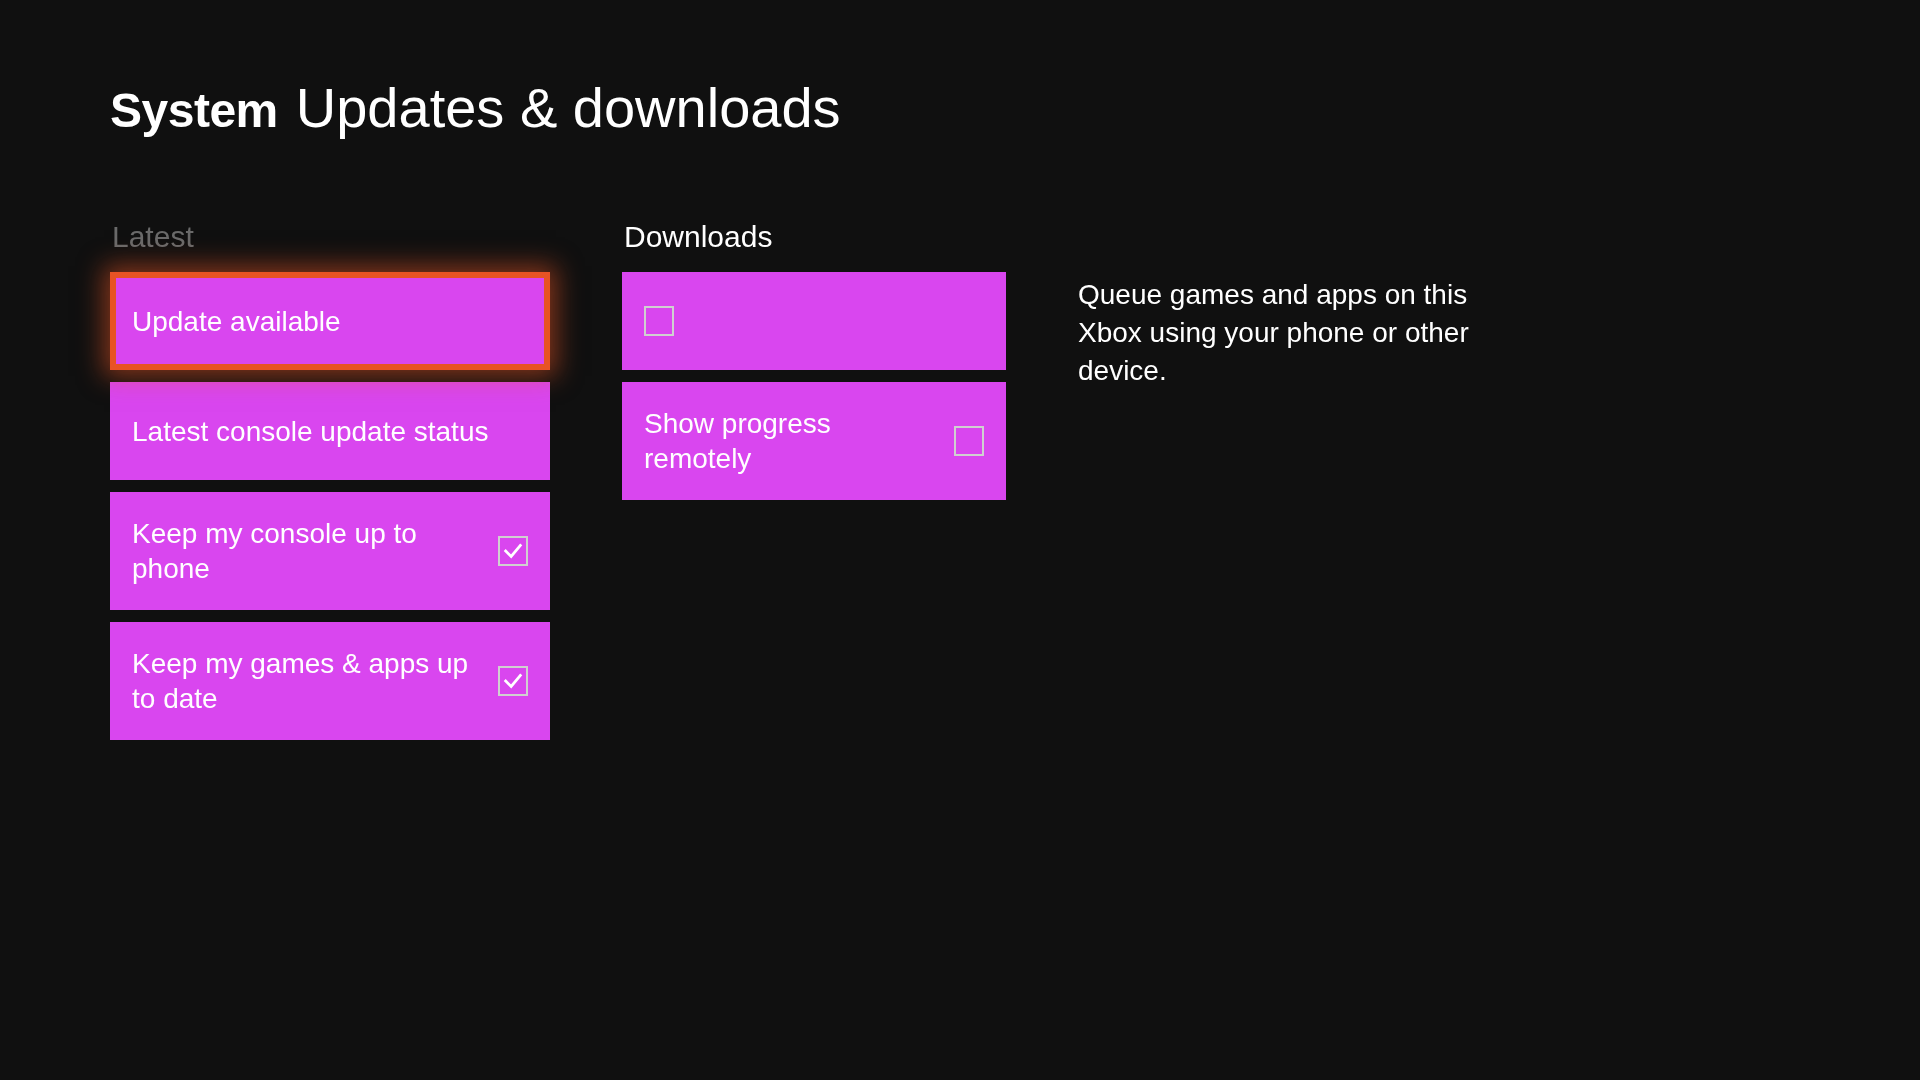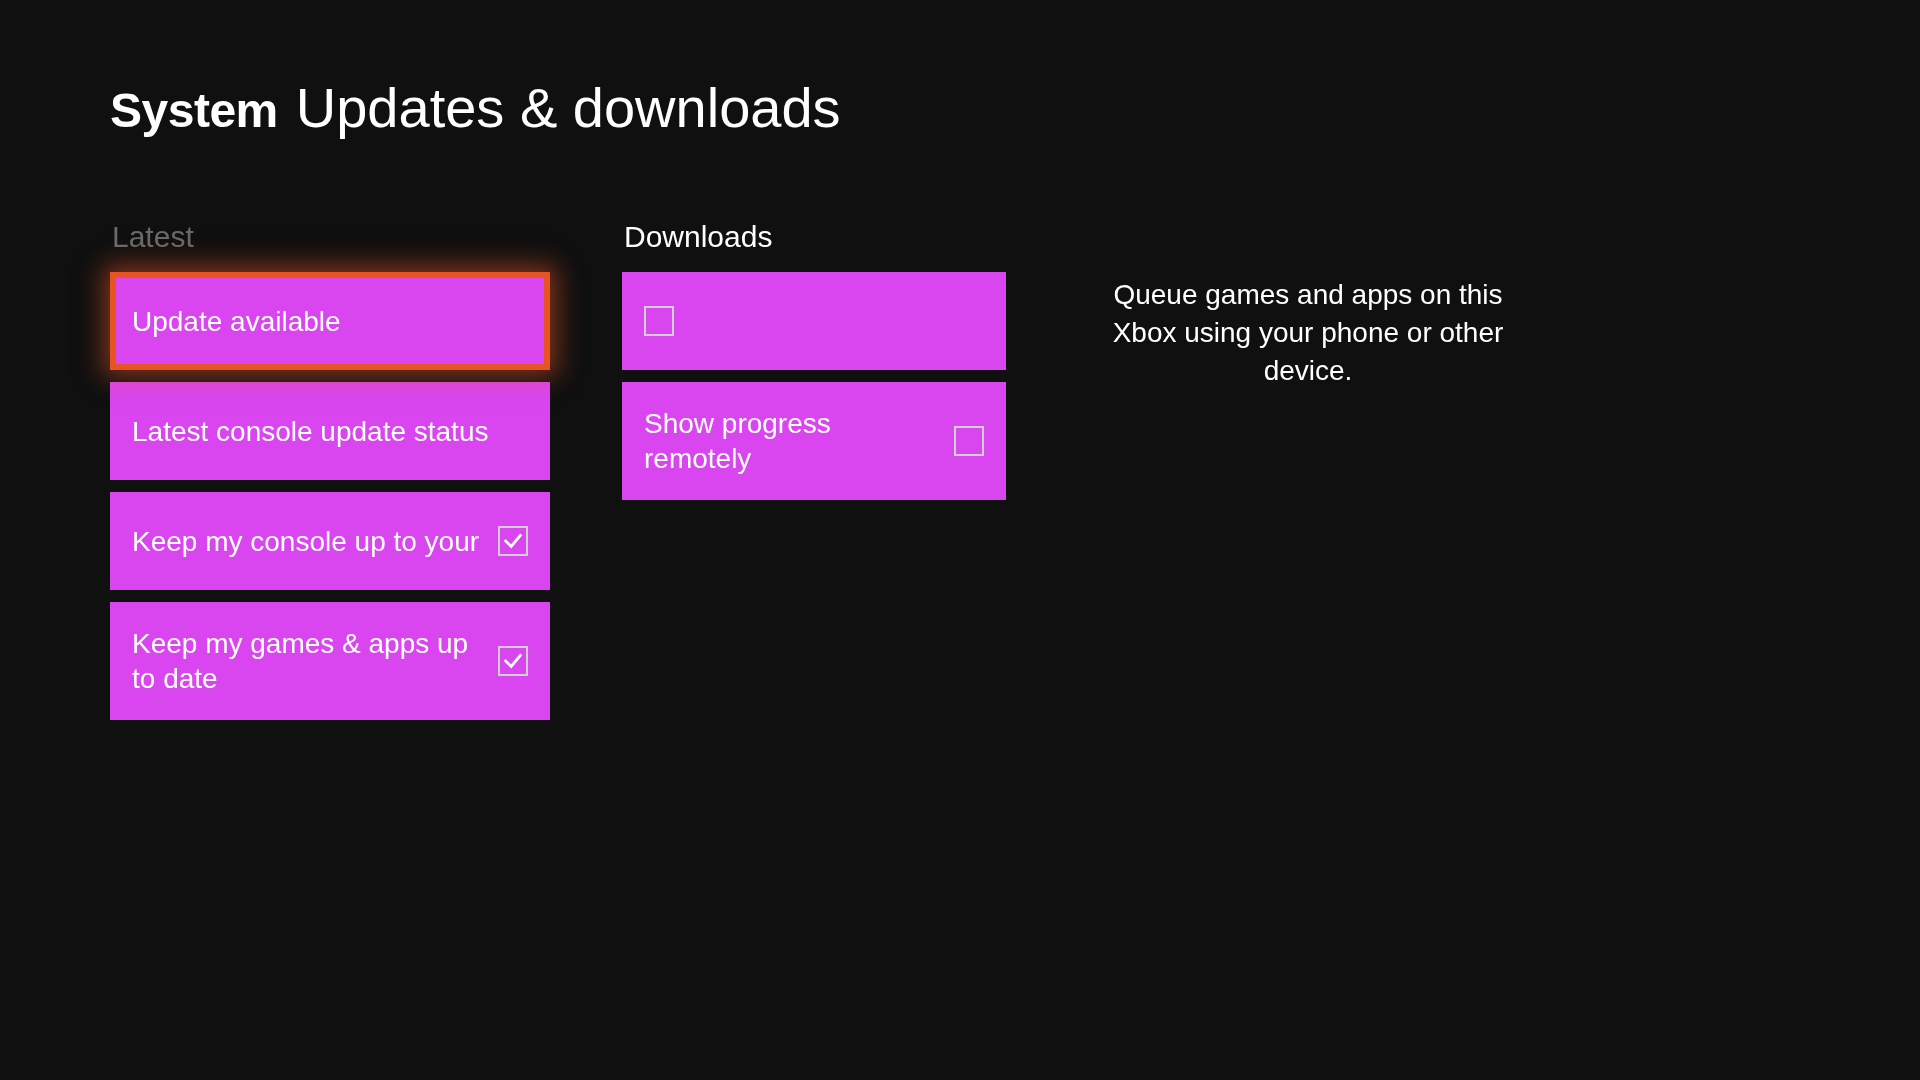--- a/index.html
+++ b/index.html
@@ -46,21 +46,20 @@
   }
   .col-updates {
     width: 440px;
   }
   .col-downloads {
     width: 384px;
   }
   .col-info {
     width: 460px;
     padding-top: 56px;
-    text-align: center;
   }
   .section-title {
     font-size: 30px;
     font-weight: 400;
     margin-bottom: 18px;
     padding-left: 2px;
   }
   .section-title.dim {
     color: #6a6a6a;
   }
@@ -131,21 +130,21 @@
 
         <div class="tile focused">
           <span class="label">Update available</span>
         </div>
 
         <div class="tile">
           <span class="label">Latest console update status</span>
         </div>
 
         <div class="tile">
-          <span class="label">Keep my console up to your</span>
+          <span class="label">Keep my console up to phone</span>
           <span class="checkbox checked">
             <svg width="22" height="22" viewBox="0 0 24 24" fill="none" stroke="#ffffff" stroke-width="3" stroke-linecap="square">
                 <polyline points="4,12 10,18 20,6"></polyline>
               </svg>
           </span>
         </div>
 
         <div class="tile">
           <span class="label">Keep my games &amp; apps up to date</span>
           <span class="checkbox checked">

